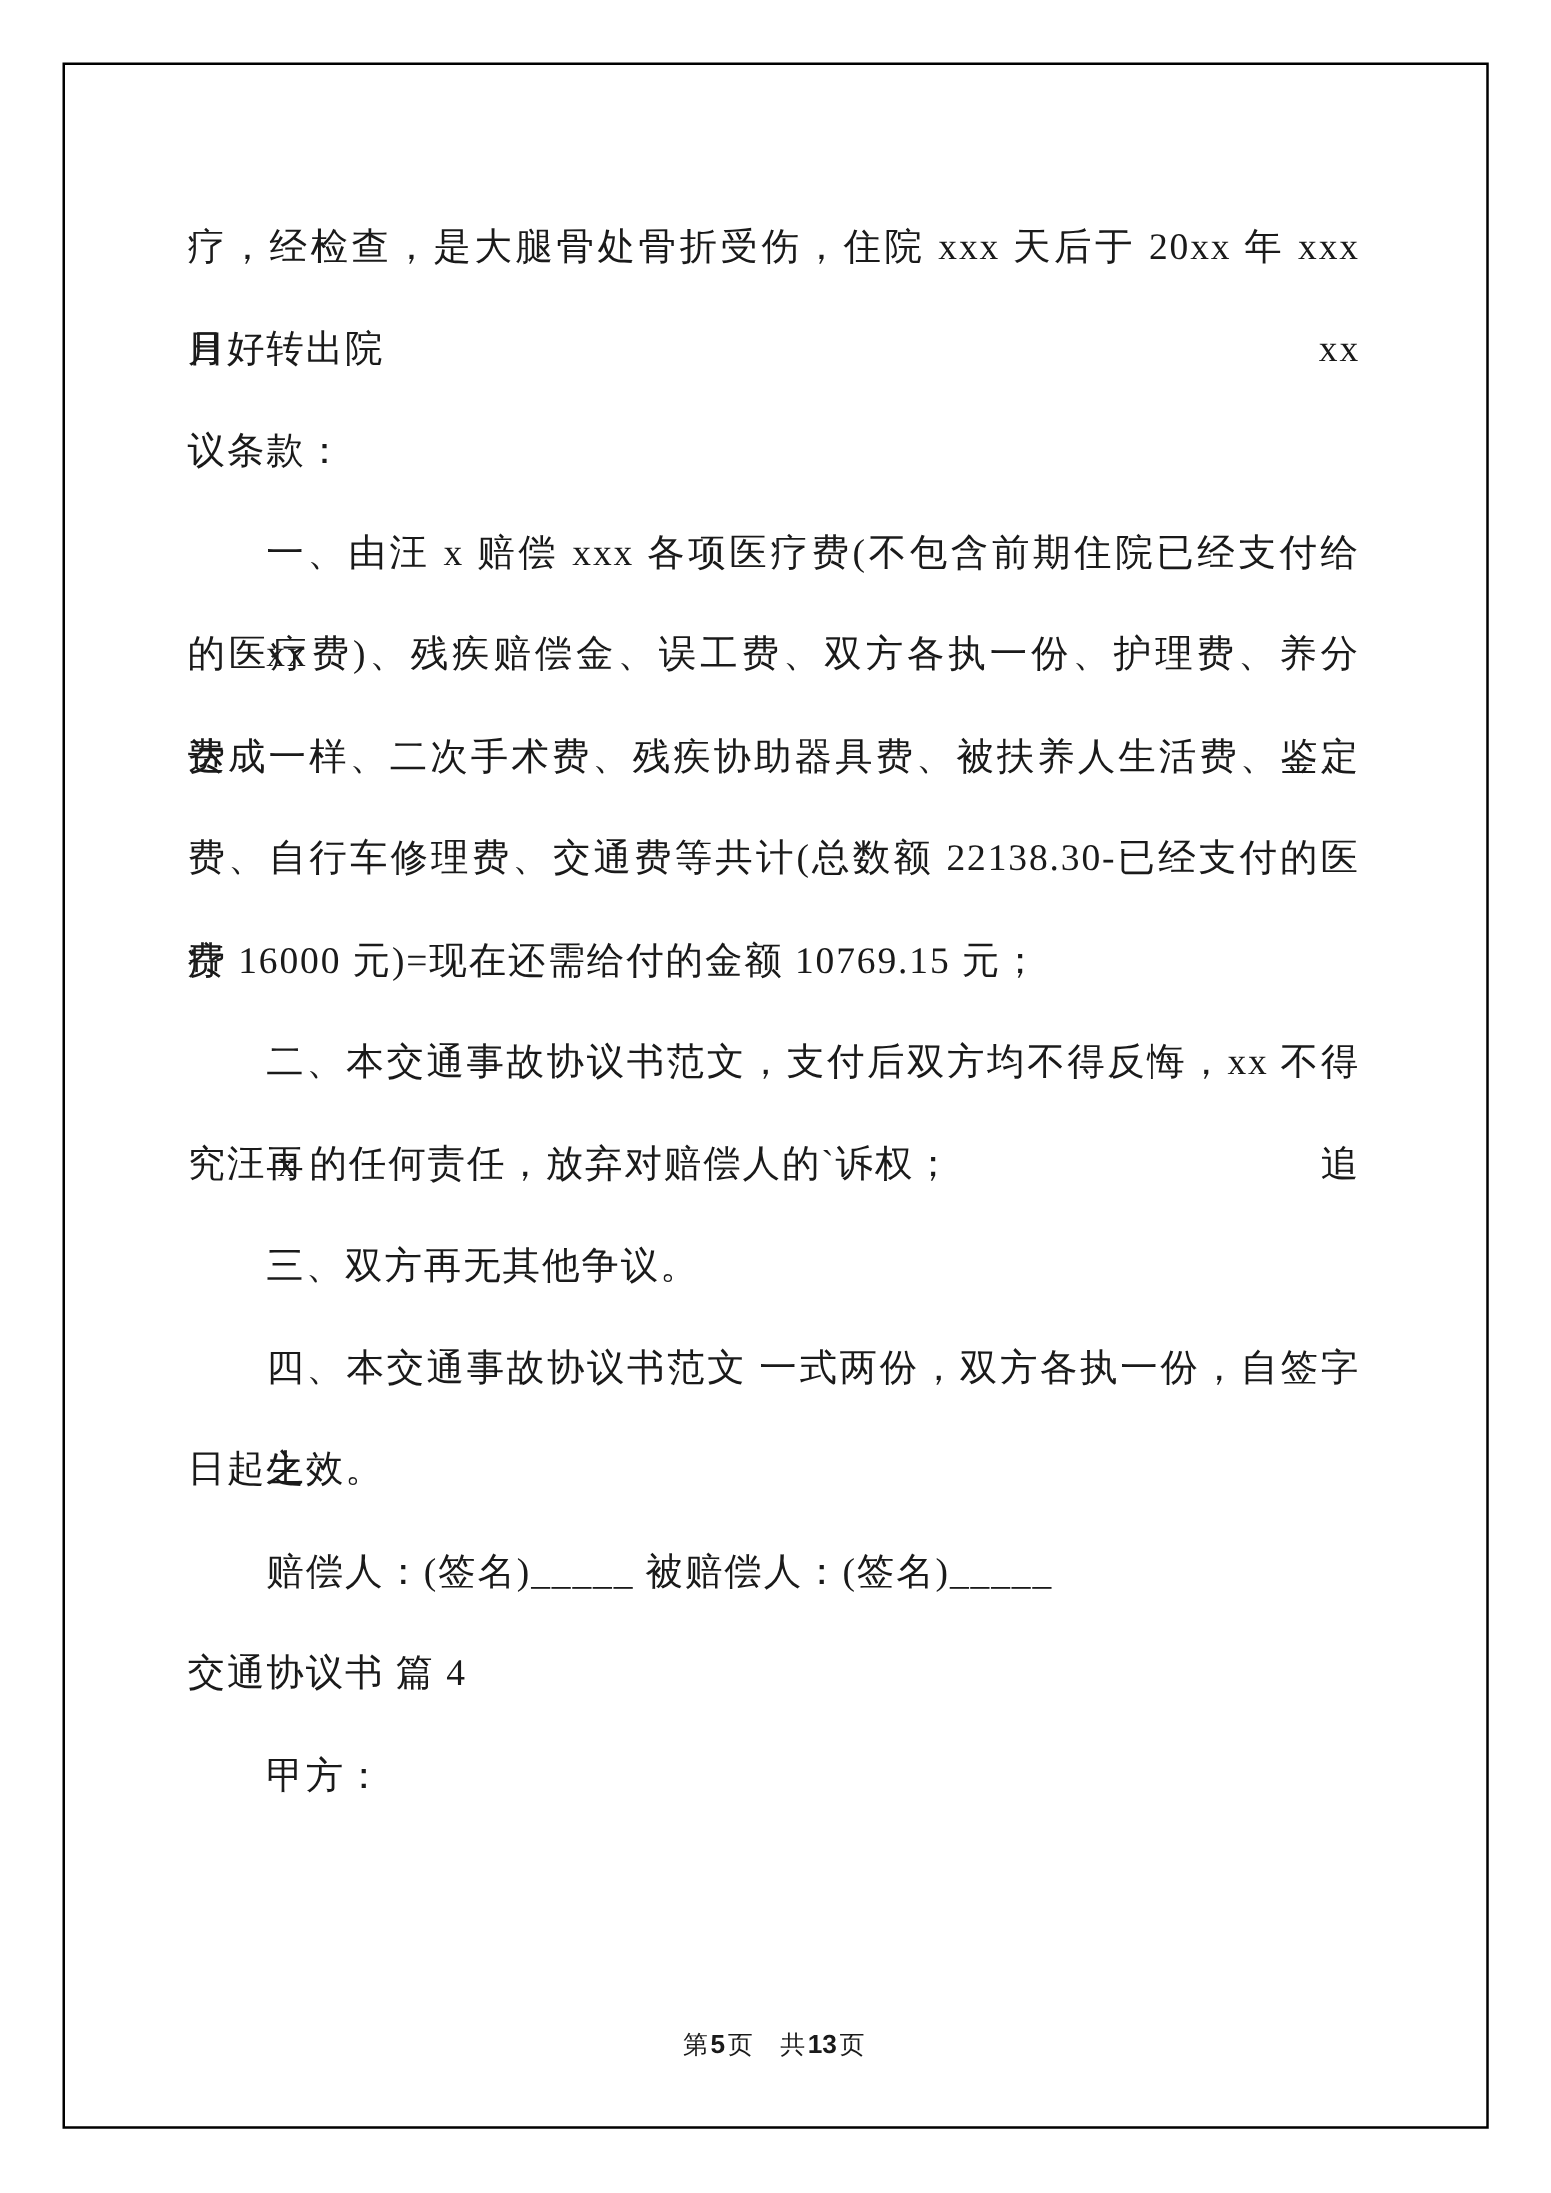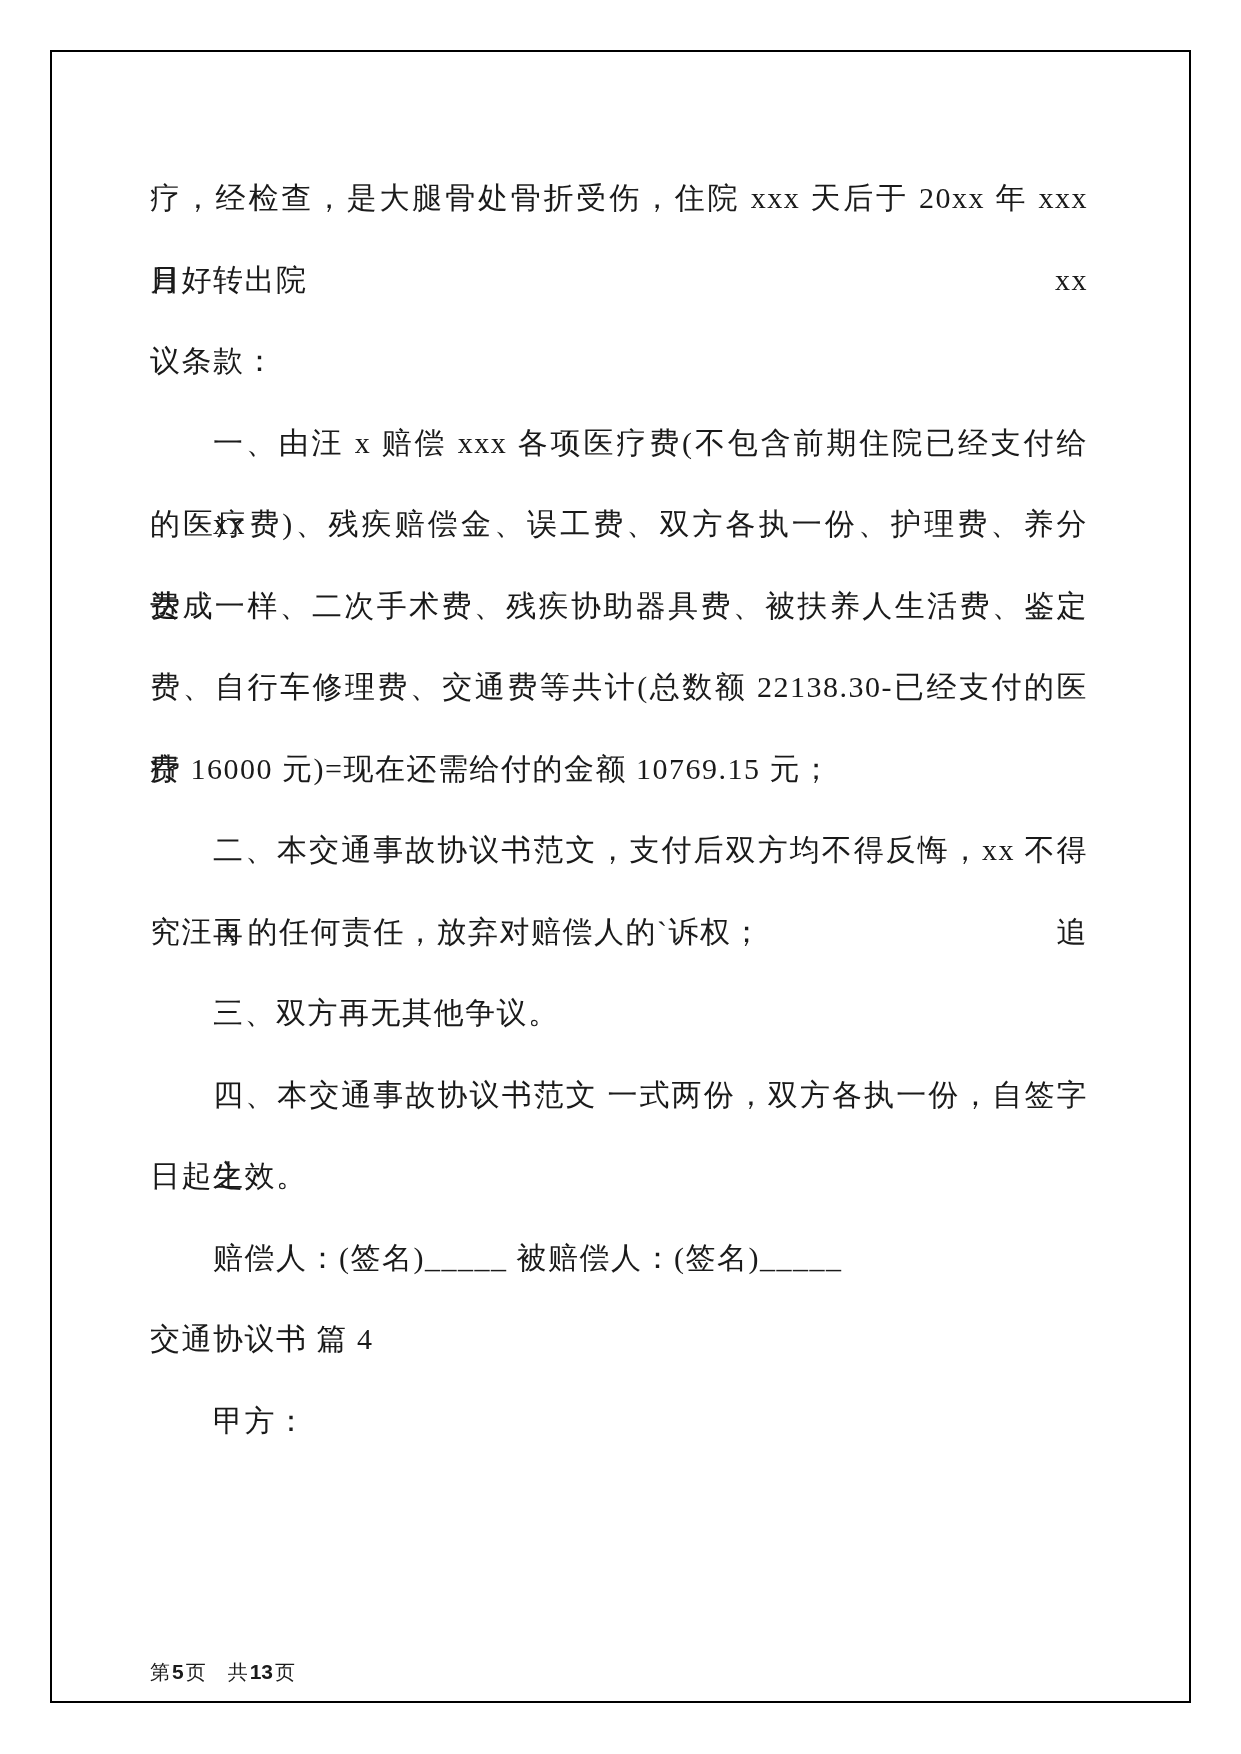--- a/index.html
+++ b/index.html
@@ -46,23 +46,23 @@
   .line.indent {
     padding-left: 63px;
   }
   .footer {
     position: absolute;
     left: 150px;
     top: 1620px;
     width: 938px;
     height: 32px;
     line-height: 32px;
+    text-align: center;
     font-size: 20px;
     color: #1a1a1a;
-    margin-top: 36px;
   }
   .fgroup + .fgroup {
     margin-left: 22px;
   }
   .footer .num {
     font-family: "Liberation Sans", "DejaVu Sans", sans-serif;
     font-weight: 700;
     font-size: 21px;
     padding: 0 2px;
   }

